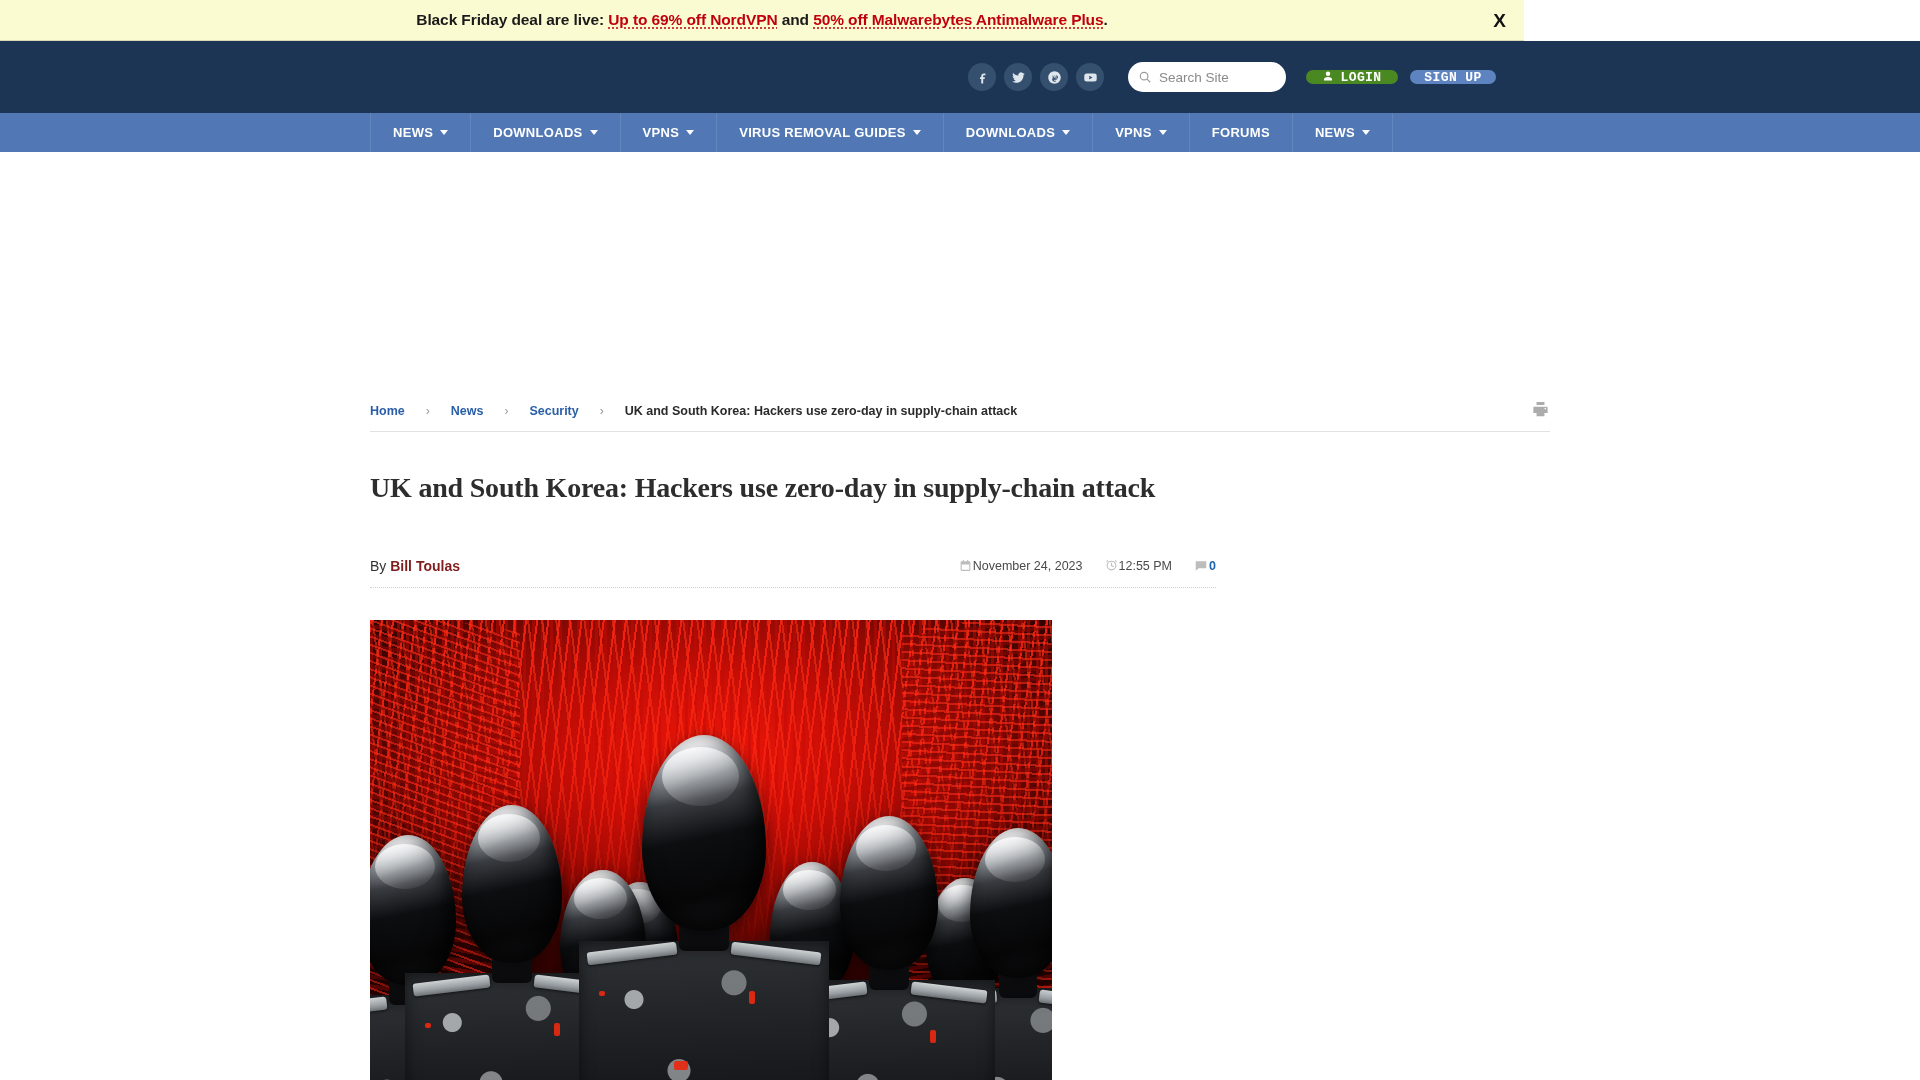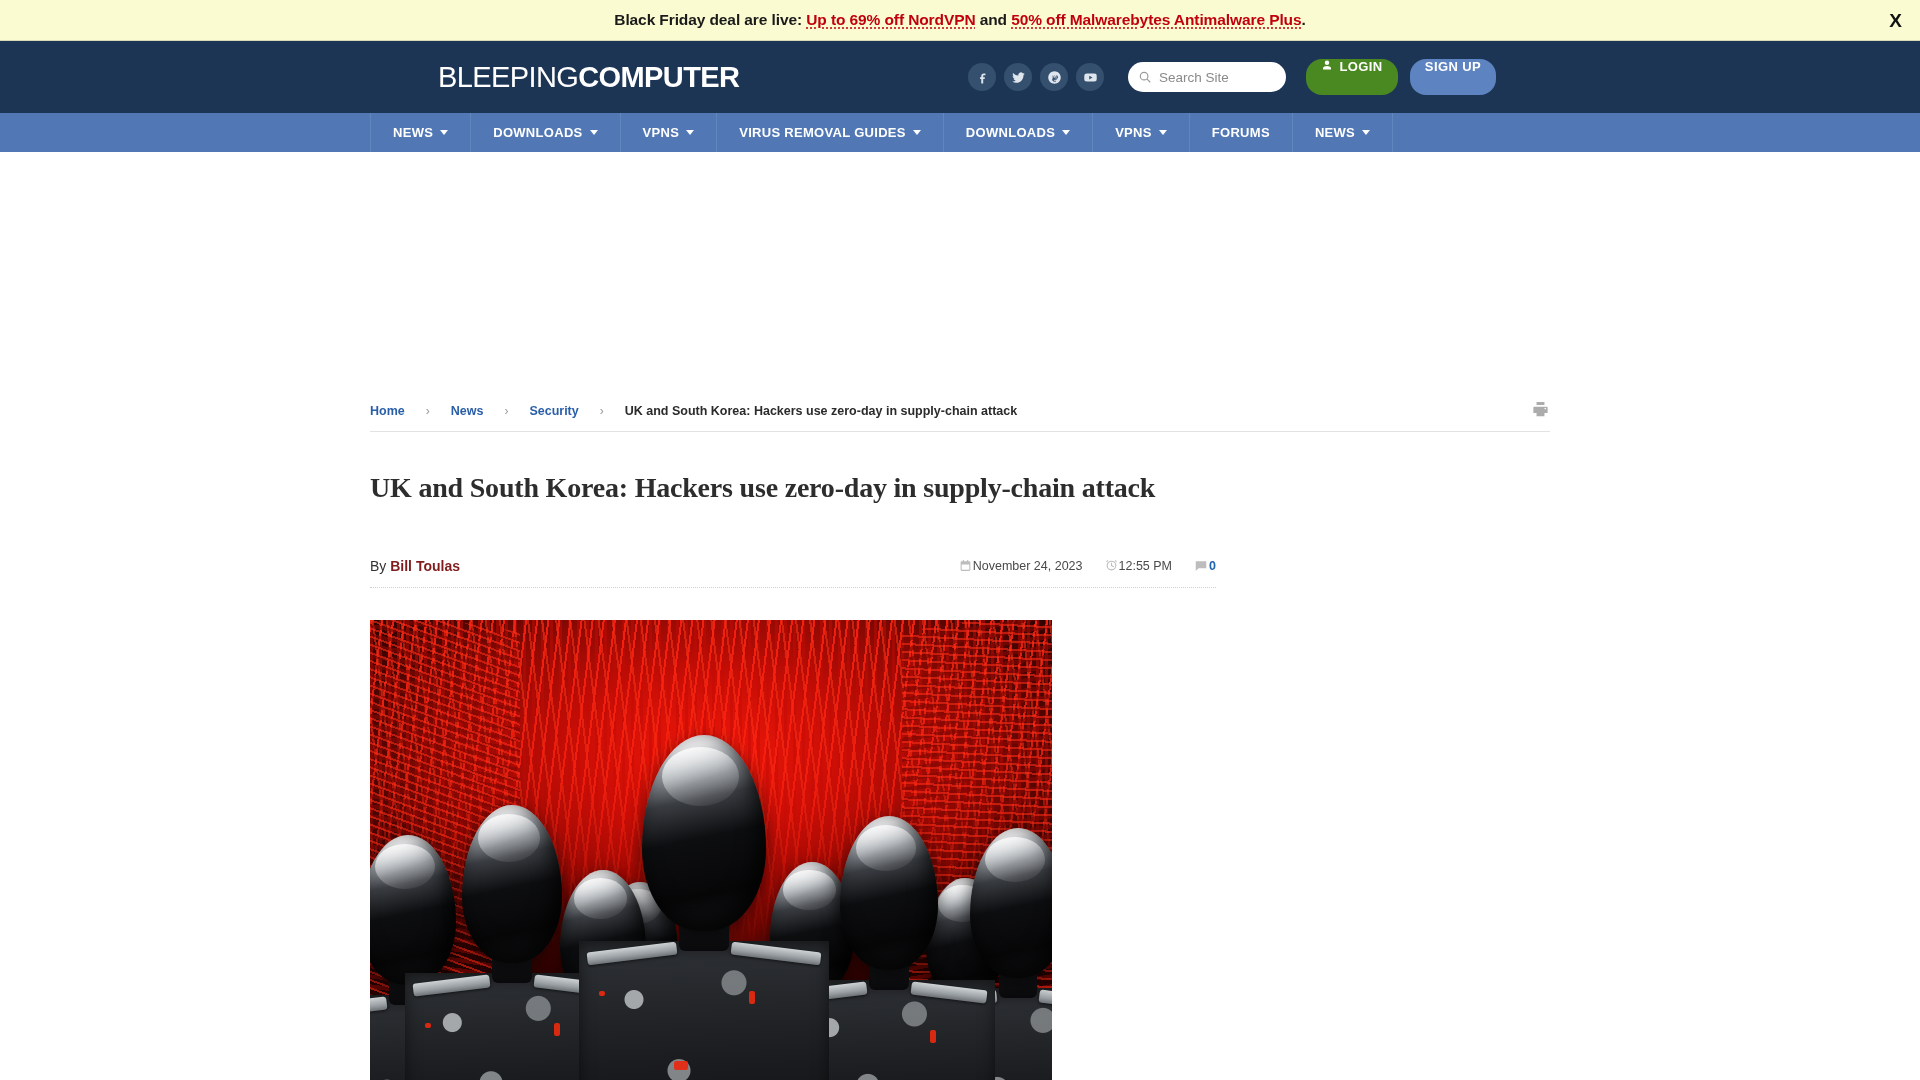--- a/index.html
+++ b/index.html
@@ -8,21 +8,21 @@
     width: 1920px;
     height: 1080px;
     overflow: hidden;
     background: #ffffff;
     font-family: "Liberation Sans", sans-serif;
   }
 
   
   .promo-bar {
     position: relative;
-    width: 1920px;
+    width: 1524px;
     height: 41px;
     background: #fbfbd2;
     border-bottom: 1px solid #d9d9b8;
     display: flex;
     align-items: center;
     justify-content: center;
   }
   .promo-text {
     font-size: 15.5px;
     font-weight: bold;
@@ -107,26 +107,26 @@
   .search-box input {
     border: none; outline: none;
     font-size: 13.5px; color: #6d6d6d;
     font-family: "Liberation Sans", sans-serif;
     margin-left: 7px; width: 116px;
     background: transparent;
   }
   .search-box input::placeholder { color: #8a8a8a; }
 
   .btn-login, .btn-signup {
-    height: 36px;
+    height: 14px;
     border-radius: 16px;
     display: flex; justify-content: center;
     font-size: 13px; font-weight: bold; color: #fff;
     letter-spacing: 0.4px; cursor: pointer; border: none;
-    font-family: Liberation Sans, sans-serif;
+    font-family: Liberation Mono, monospace;
   }
   .btn-login { background: #4a8822; width: 92px; margin-right: 12px; gap: 6px; }
   .btn-login svg { width: 12px; height: 12px; fill: #fff; }
   .btn-signup { background: #5d84c0; width: 86px; }
 
   
   .nav-bar {
     width: 1920px; height: 39px;
     background: #5178b5;
     display: flex; align-items: stretch;
@@ -280,23 +280,20 @@
 
 <div class="promo-bar">
   <div class="promo-text">
     <span>Black Friday deal are live: </span><a class="promo-link">Up to 69% off NordVPN</a><span> and </span><a class="promo-link">50% off Malwarebytes Antimalware Plus</a><span>.</span>
   </div>
   <div class="promo-close">X</div>
 </div>
 
 <div class="site-header">
   <div class="header-inner">
-    <div class="logo">
-      <span class="lt">BLEEPING</span><span class="bd">COMPUTER</span>
-    </div>
 
     <div class="header-right">
       <div class="social-list">
         <div class="social-btn">
           <svg viewBox="0 0 24 24">
               <path d="M14.5 8.5h2.2V5.6h-2.7c-2.5 0-4 1.5-4 4.1v1.8H8v3h2v7h3.1v-7h2.3l.4-3h-2.7v-1.5c0-.9.3-1.5 1.4-1.5z"></path>
             </svg>
         </div>
         <div class="social-btn">
           <svg viewBox="0 0 24 24">

